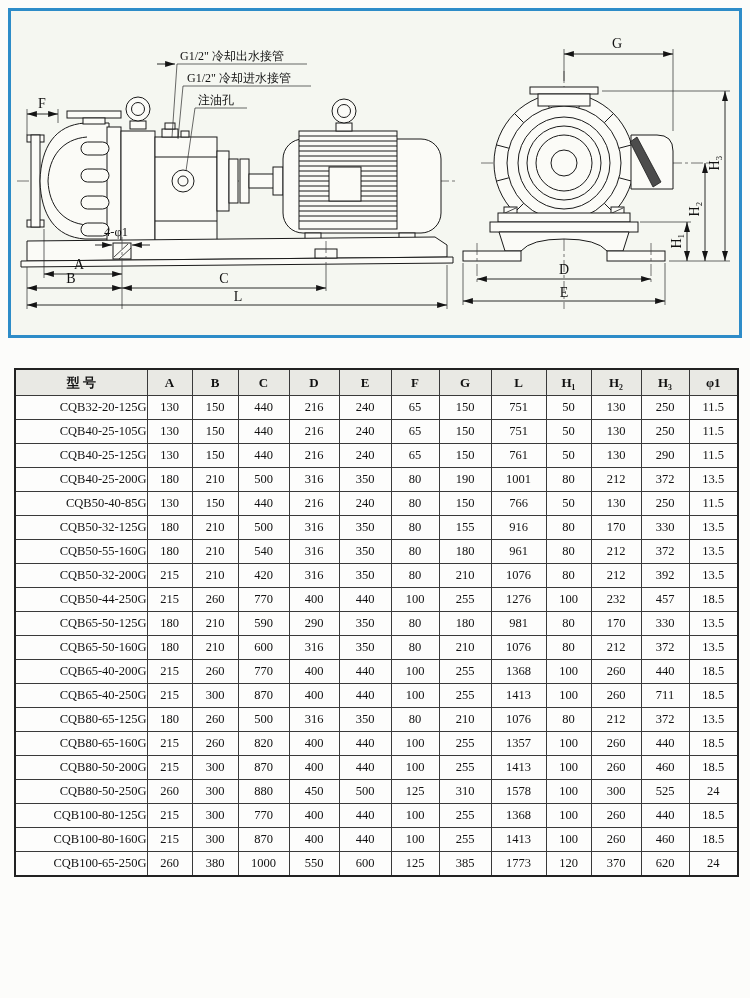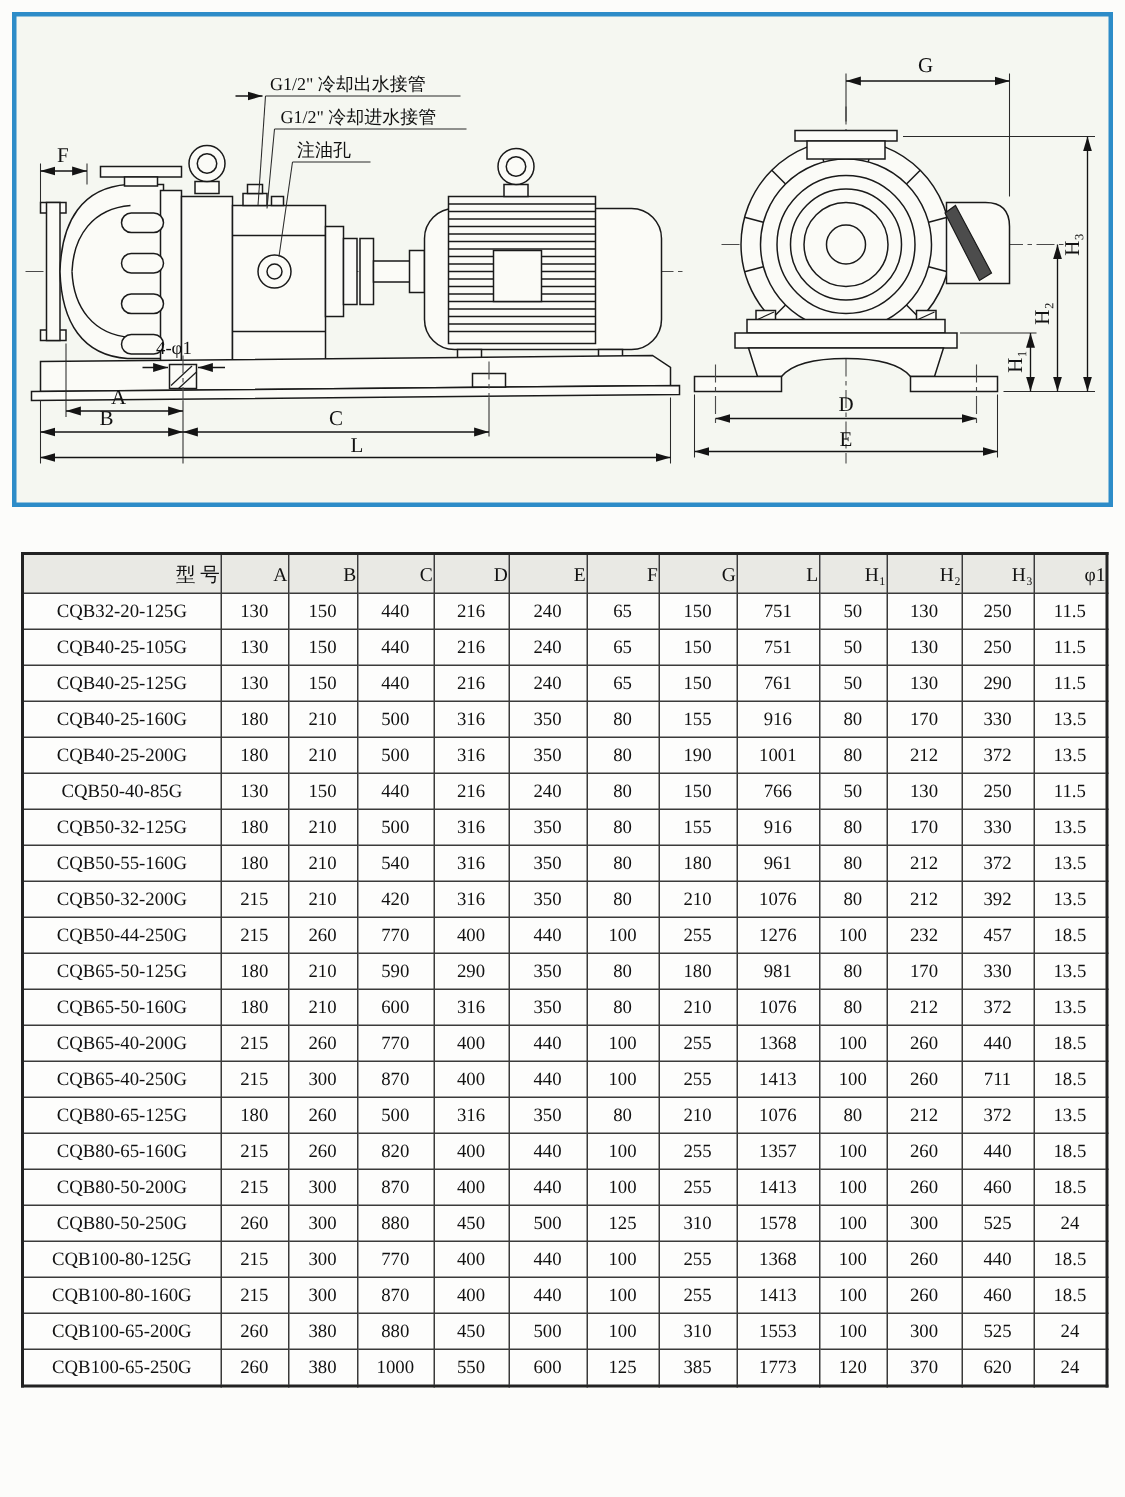--- a/index.html
+++ b/index.html
@@ -25,22 +25,22 @@
   
   table.dims{
     position:absolute;left:14px;top:368px;width:723px;
     border-collapse:collapse;table-layout:fixed;
     border:2px solid #222;background:#fdfdfc;
   }
   table.dims th,table.dims td{
     border:1px solid #3a3a3a;text-align:center;color:#111;
     font-size:12.5px;padding:0;height:23px;overflow:hidden;white-space:nowrap;
   }
-  table.dims thead th{background:#e9e9e4;height:25px;font-size:13px;font-weight:normal;text-align:right;}
-  table.dims td.model{text-align:center;padding-left:0;}
+  table.dims thead th{background:#e9e9e4;height:25px;font-size:13px;font-weight:bold;}
+  table.dims td.model{text-align:right;padding-left:0;}
 </style>
 </head>
 <body>
 
 <div class="page">
 
   <div class="diagram-box">
     <svg width="728" height="324" viewBox="0 0 728 324">
       <defs>
         <marker id="arr" viewBox="0 0 10 6" refX="10" refY="3" markerWidth="11" markerHeight="7" orient="auto-start-reverse">
@@ -338,35 +338,20 @@
           <td>240</td>
           <td>65</td>
           <td>150</td>
           <td>761</td>
           <td>50</td>
           <td>130</td>
           <td>290</td>
           <td>11.5</td>
         </tr>
         <tr>
-          <td class="model">CQB40-25-160G</td>
-          <td>180</td>
-          <td>210</td>
-          <td>500</td>
-          <td>316</td>
-          <td>350</td>
-          <td>80</td>
-          <td>155</td>
-          <td>916</td>
-          <td>80</td>
-          <td>170</td>
-          <td>330</td>
-          <td>13.5</td>
-        </tr>
-        <tr>
           <td class="model">CQB40-25-200G</td>
           <td>180</td>
           <td>210</td>
           <td>500</td>
           <td>316</td>
           <td>350</td>
           <td>80</td>
           <td>190</td>
           <td>1001</td>
           <td>80</td>
@@ -591,35 +576,20 @@
           <td>870</td>
           <td>400</td>
           <td>440</td>
           <td>100</td>
           <td>255</td>
           <td>1413</td>
           <td>100</td>
           <td>260</td>
           <td>460</td>
           <td>18.5</td>
-        </tr>
-        <tr>
-          <td class="model">CQB100-65-200G</td>
-          <td>260</td>
-          <td>380</td>
-          <td>880</td>
-          <td>450</td>
-          <td>500</td>
-          <td>100</td>
-          <td>310</td>
-          <td>1553</td>
-          <td>100</td>
-          <td>300</td>
-          <td>525</td>
-          <td>24</td>
         </tr>
         <tr>
           <td class="model">CQB100-65-250G</td>
           <td>260</td>
           <td>380</td>
           <td>1000</td>
           <td>550</td>
           <td>600</td>
           <td>125</td>
           <td>385</td>

